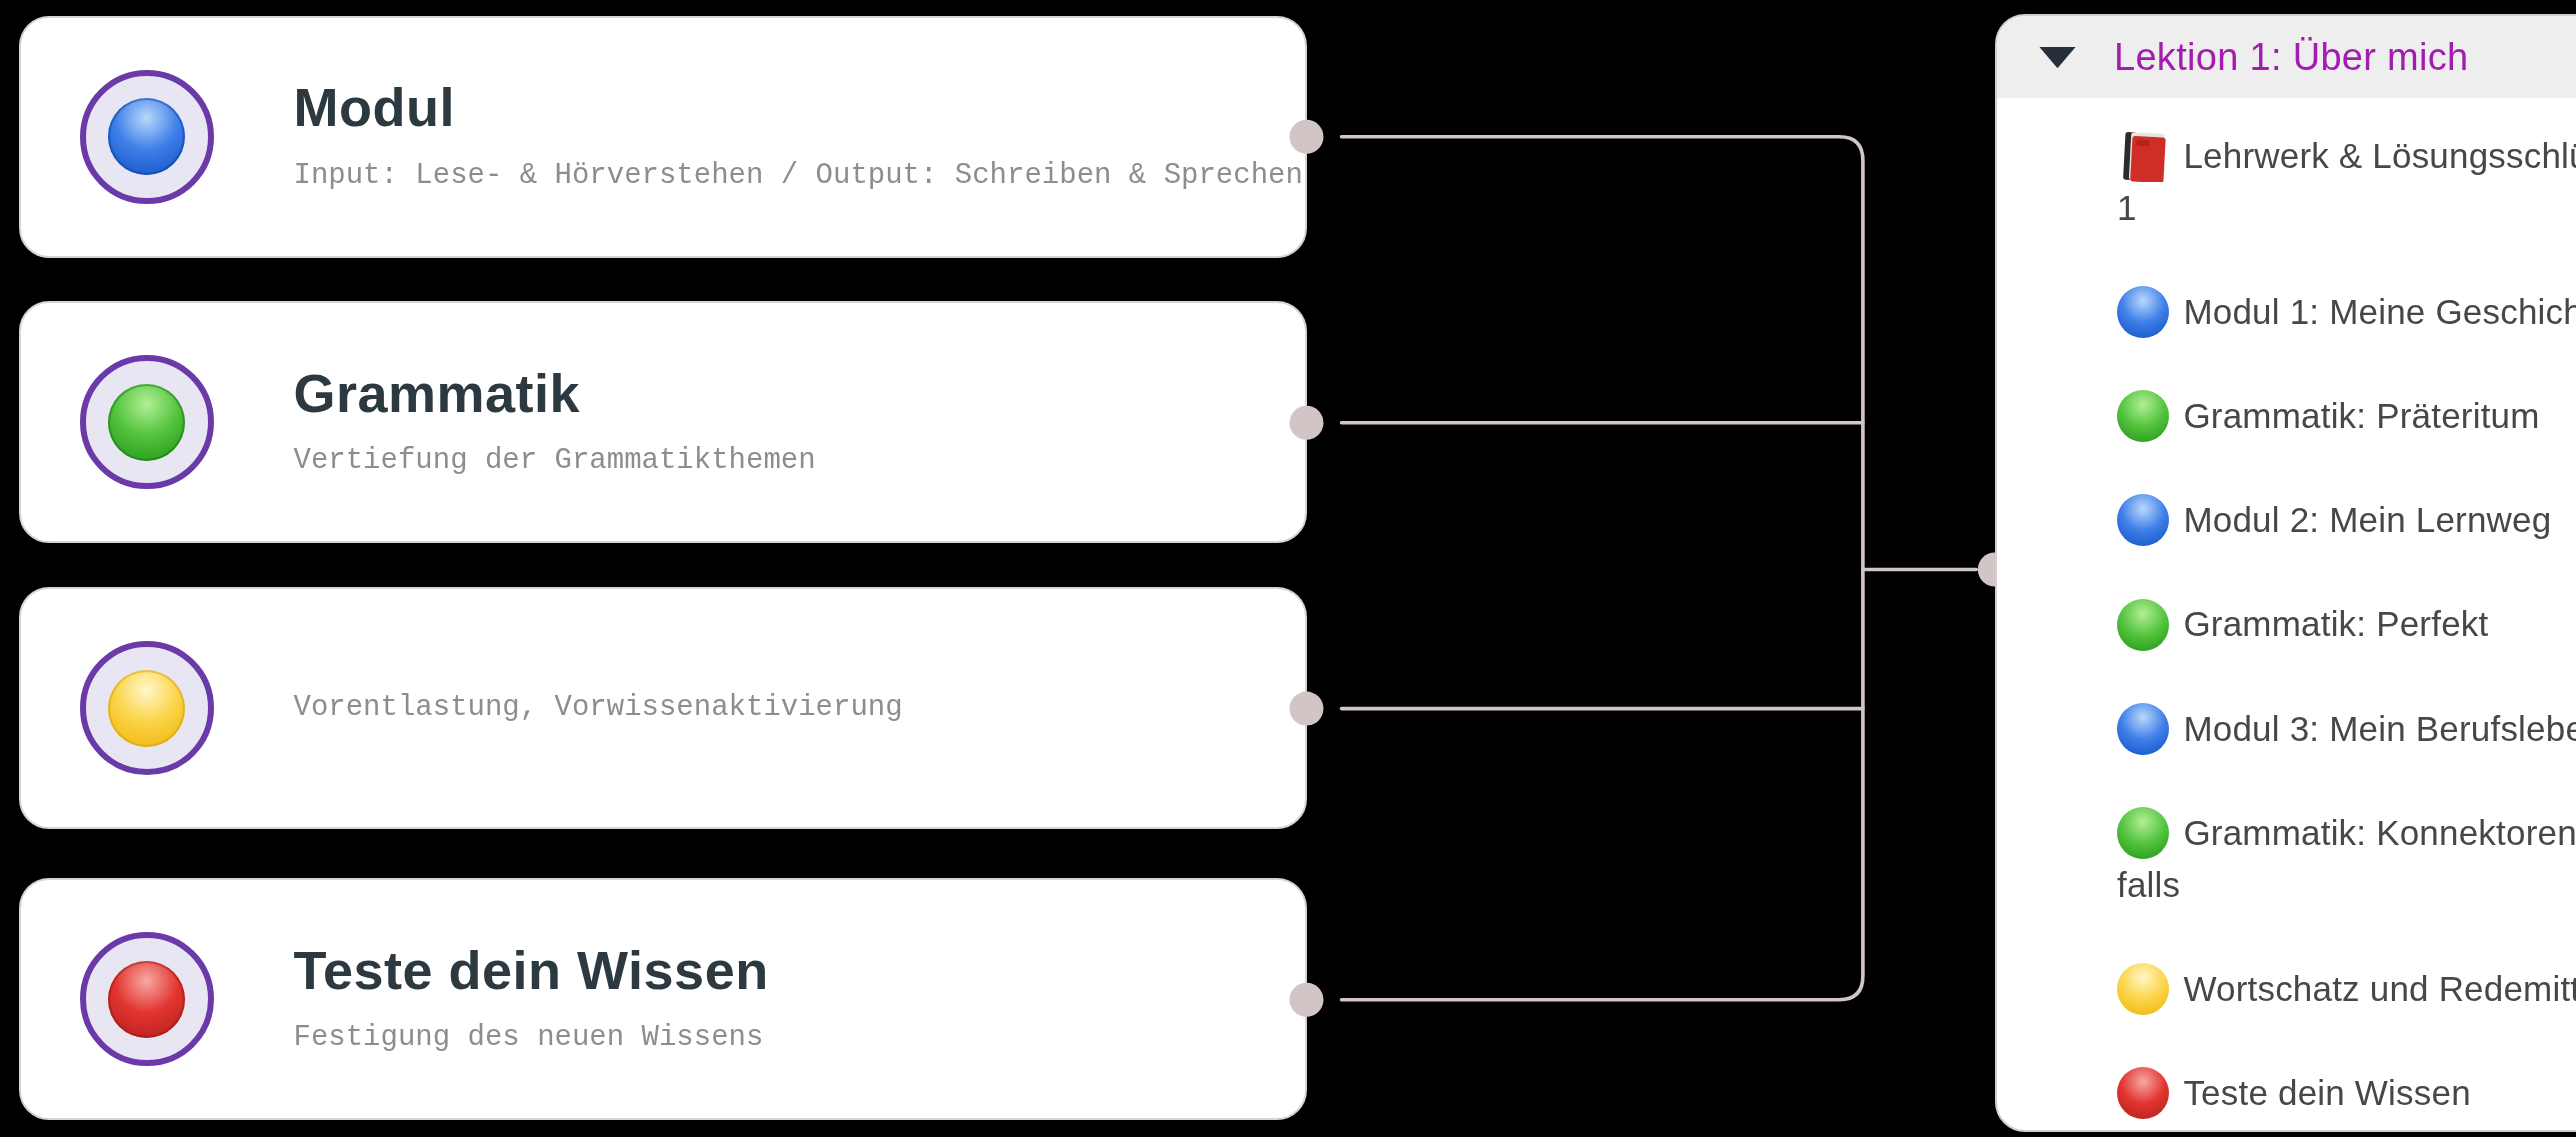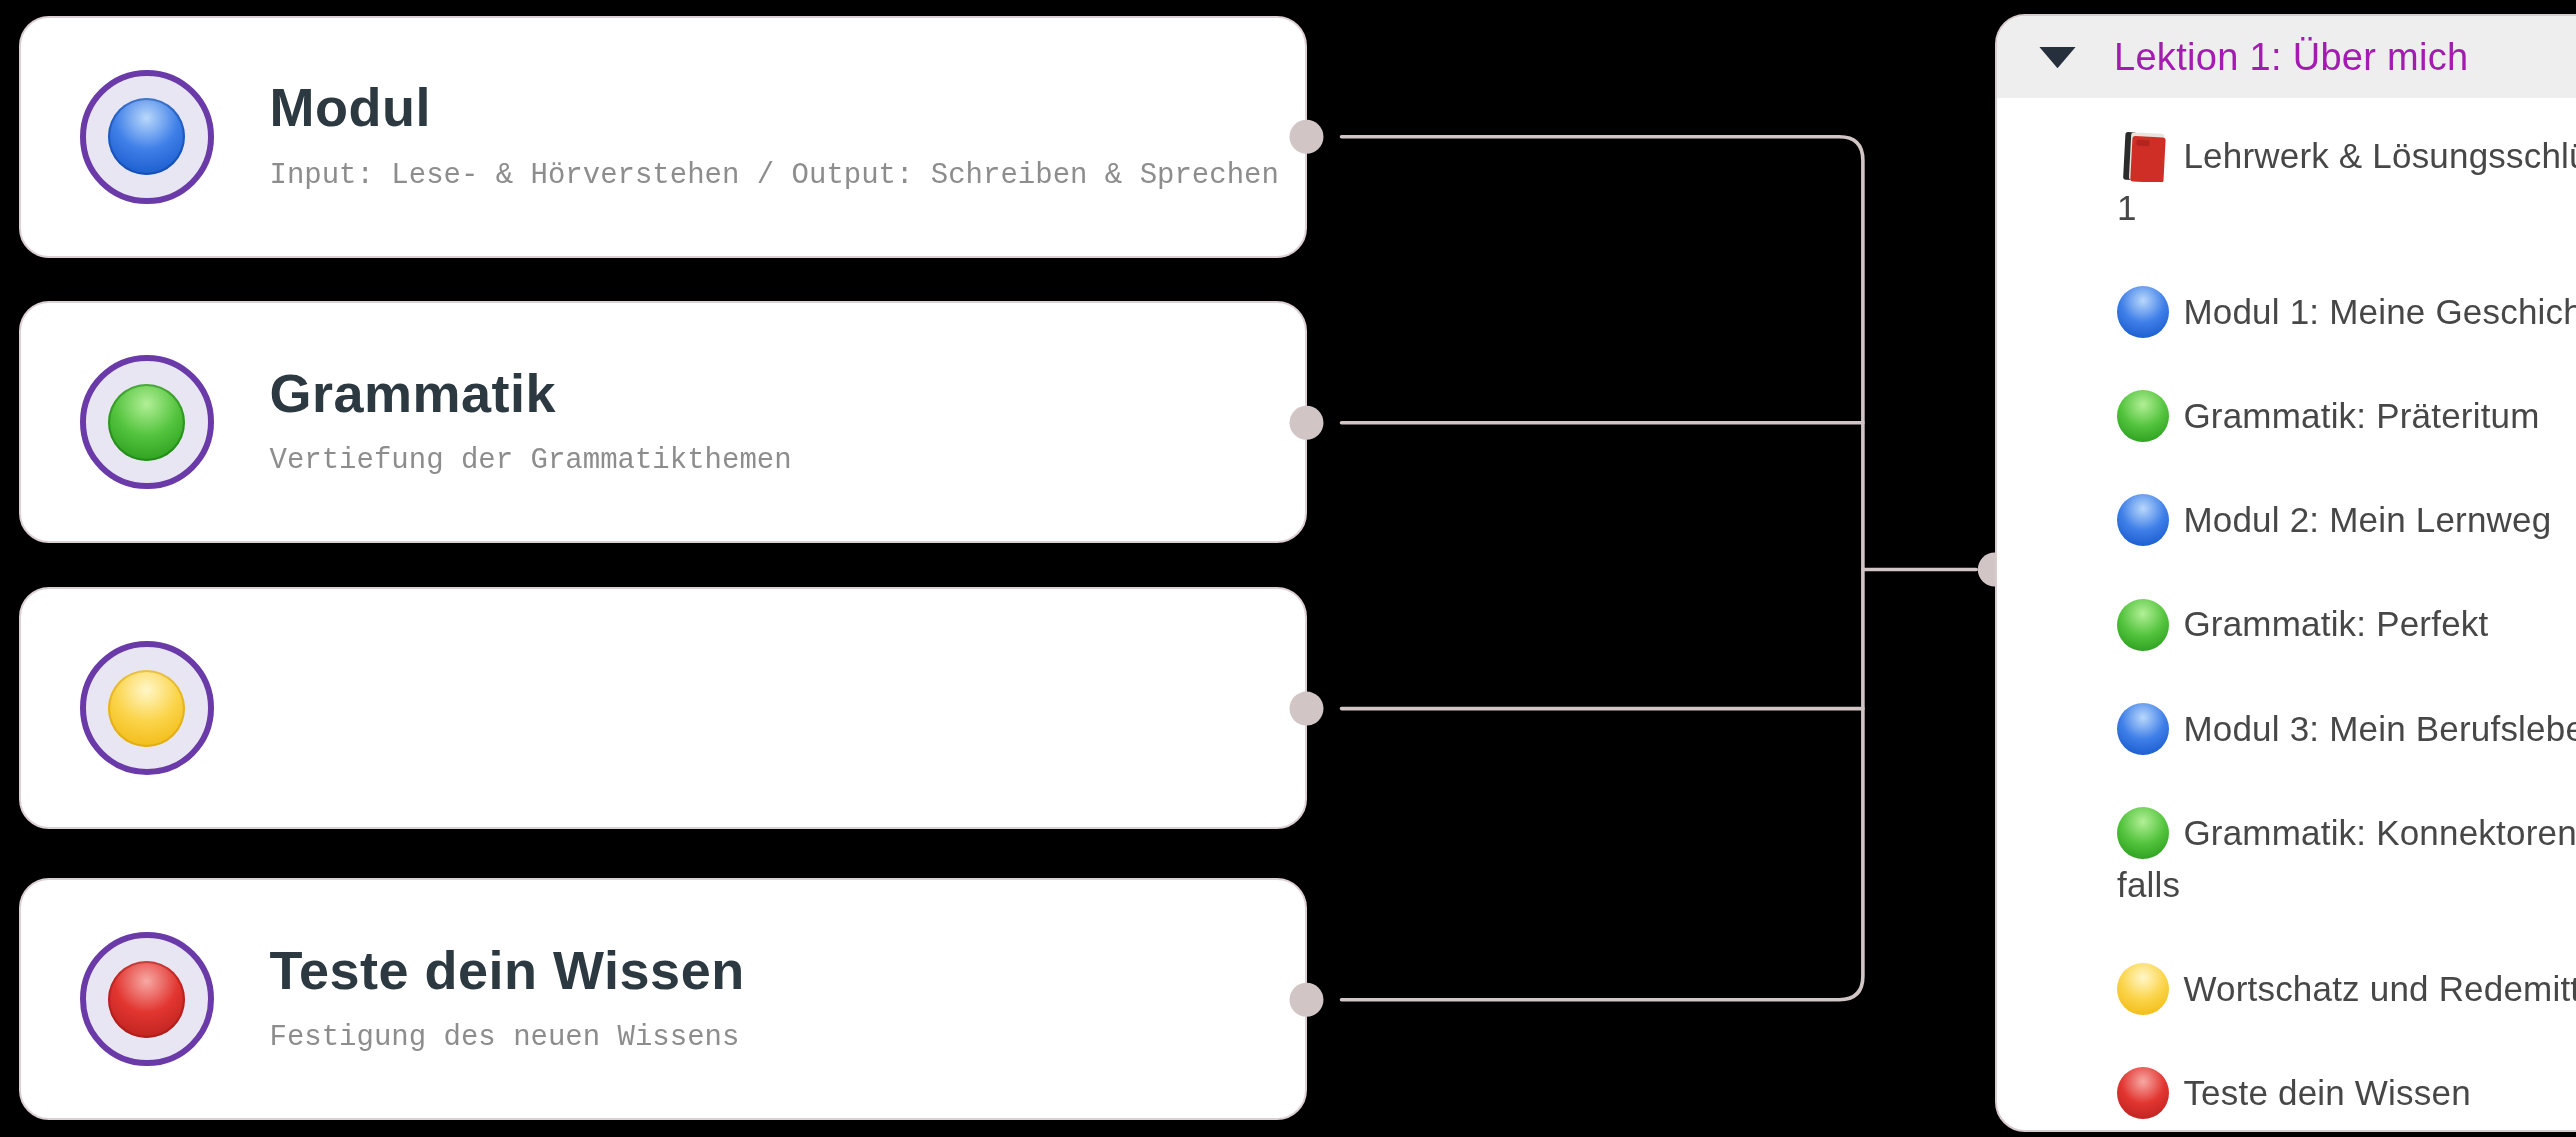--- a/index.html
+++ b/index.html
@@ -26,21 +26,21 @@
     width:134px;height:134px;border-radius:50%;
     background:#e9e6f4;border:6.7px solid #6a3aa8;
     box-sizing:border-box;flex:0 0 auto;
     display:flex;align-items:center;justify-content:center;
   }
   .card-dot{width:77px;height:77px;border-radius:50%;}
   .card-dot[data-icon="dot-blue"]{background:radial-gradient(circle at 50% 26%, #b9d8fb 0%, #3f7fe8 46%, #0c4fc4 100%);box-shadow:inset 0 0 0 2.1px rgba(9,60,150,.45);}
   .card-dot[data-icon="dot-green"]{background:radial-gradient(circle at 50% 26%, #b2ef97 0%, #54c43e 46%, #1d9214 100%);box-shadow:inset 0 0 0 2.1px rgba(19,110,13,.45);}
   .card-dot[data-icon="dot-yellow"]{background:radial-gradient(circle at 50% 26%, #fff7c9 0%, #fbd44a 46%, #eeb303 100%);box-shadow:inset 0 0 0 2.1px rgba(206,152,6,.45);}
   .card-dot[data-icon="dot-red"]{background:radial-gradient(circle at 50% 26%, #f7a9a4 0%, #e23530 46%, #b01d1b 100%);box-shadow:inset 0 0 0 2.1px rgba(150,20,18,.45);}
-  .card-text{margin-left:56px;display:flex;flex-direction:column;gap:23px;min-width:0;}
+  .card-text{margin-left:80px;display:flex;flex-direction:column;gap:23px;min-width:0;}
   .card-title{
     font-size:54px;font-weight:700;color:#2c3940;letter-spacing:0.5px;line-height:1.05;
   }
   .card-subtitle{
     font-size:29px;font-weight:400;color:#8d8d8d;line-height:1.2;white-space:nowrap;font-family:Liberation Mono, monospace;
   }
   
   svg.connectors{position:absolute;left:0;top:0;pointer-events:none;}
   
   .lesson-panel{
@@ -93,20 +93,21 @@
     <div class="card-title">Grammatik</div>
     <div class="card-subtitle">Vertiefung der Grammatikthemen</div>
   </div>
 </div>
 
 <div class="legend-card c2">
   <div class="card-icon">
     <div class="card-dot" data-icon="dot-yellow"></div>
   </div>
   <div class="card-text">
+    <div class="card-subtitle">Vorentlastung, Vorwissenaktivierung</div>
   </div>
 </div>
 
 <div class="legend-card c3">
   <div class="card-icon">
     <div class="card-dot" data-icon="dot-red"></div>
   </div>
   <div class="card-text">
     <div class="card-title">Teste dein Wissen</div>
     <div class="card-subtitle">Festigung des neuen Wissens</div>

